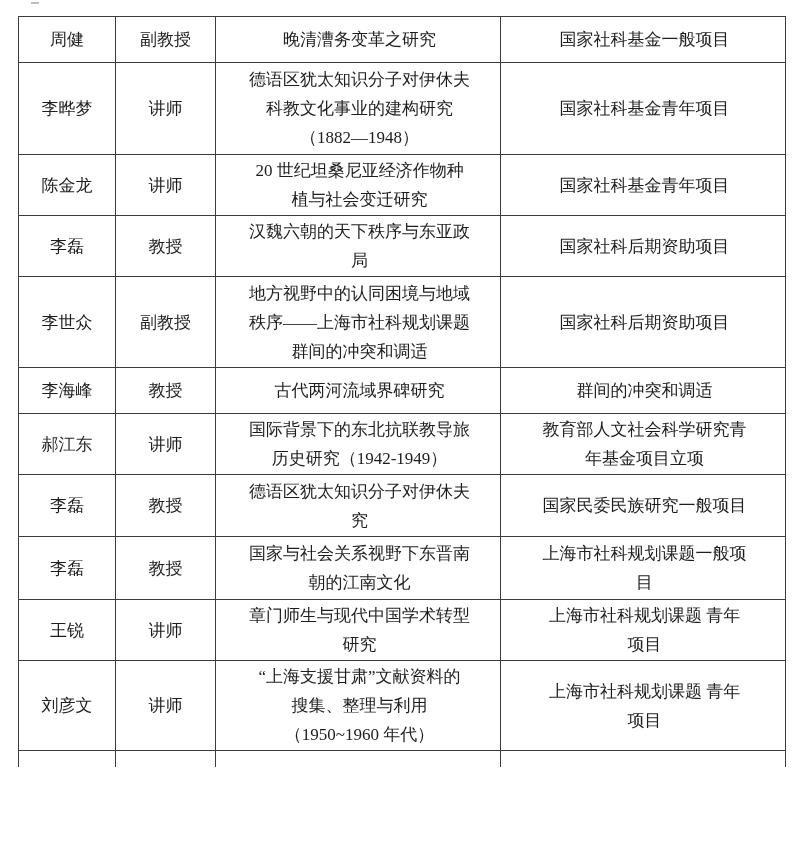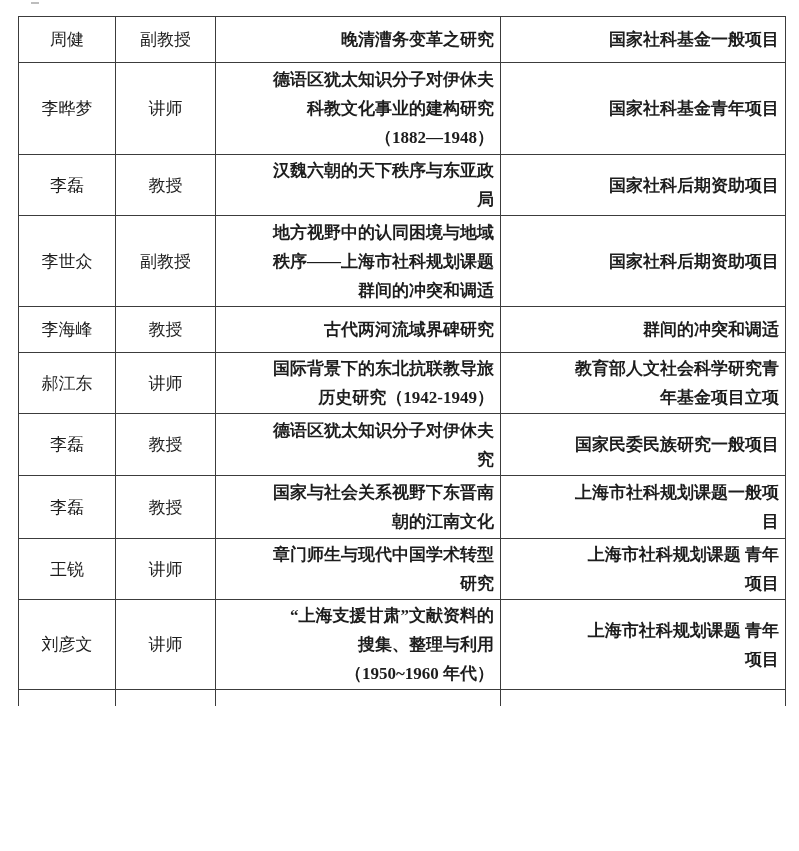--- a/index.html
+++ b/index.html
@@ -17,21 +17,21 @@
   td{
     border:1.5px solid #3c3c3c;
     vertical-align:middle;
     font-size:17px;
     line-height:29px;
     white-space:pre-line;
     overflow:hidden;
     padding:8px;
   }
   td.c1,td.c2{text-align:center;}
-  td.c3,td.c4{padding:1px 6px 1px 9px;text-align:right;font-weight:bold;}
+  td.c3,td.c4{padding:1px 6px 1px 9px;text-align:center;}
   tr.partial td{border-bottom:none;}
 </style>
 </head>
 <body>
 
 <div class="artifact"></div>
 
 <table class="tbl">
   <colgroup>
     <col style="width:97px">
@@ -45,20 +45,27 @@
       <td class="c2">副教授</td>
       <td class="c3">晚清漕务变革之研究</td>
       <td class="c4">国家社科基金一般项目</td>
     </tr>
     <tr style="height:92px">
       <td class="c1">李晔梦</td>
       <td class="c2">讲师</td>
       <td class="c3">德语区犹太知识分子对伊休夫
 科教文化事业的建构研究
 （1882—1948）</td>
+      <td class="c4">国家社科基金青年项目</td>
+    </tr>
+    <tr style="height:60px">
+      <td class="c1">陈金龙</td>
+      <td class="c2">讲师</td>
+      <td class="c3">20 世纪坦桑尼亚经济作物种
+植与社会变迁研究</td>
       <td class="c4">国家社科基金青年项目</td>
     </tr>
     <tr style="height:60px">
       <td class="c1">李磊</td>
       <td class="c2">教授</td>
       <td class="c3">汉魏六朝的天下秩序与东亚政
 局</td>
       <td class="c4">国家社科后期资助项目</td>
     </tr>
     <tr style="height:91px">

